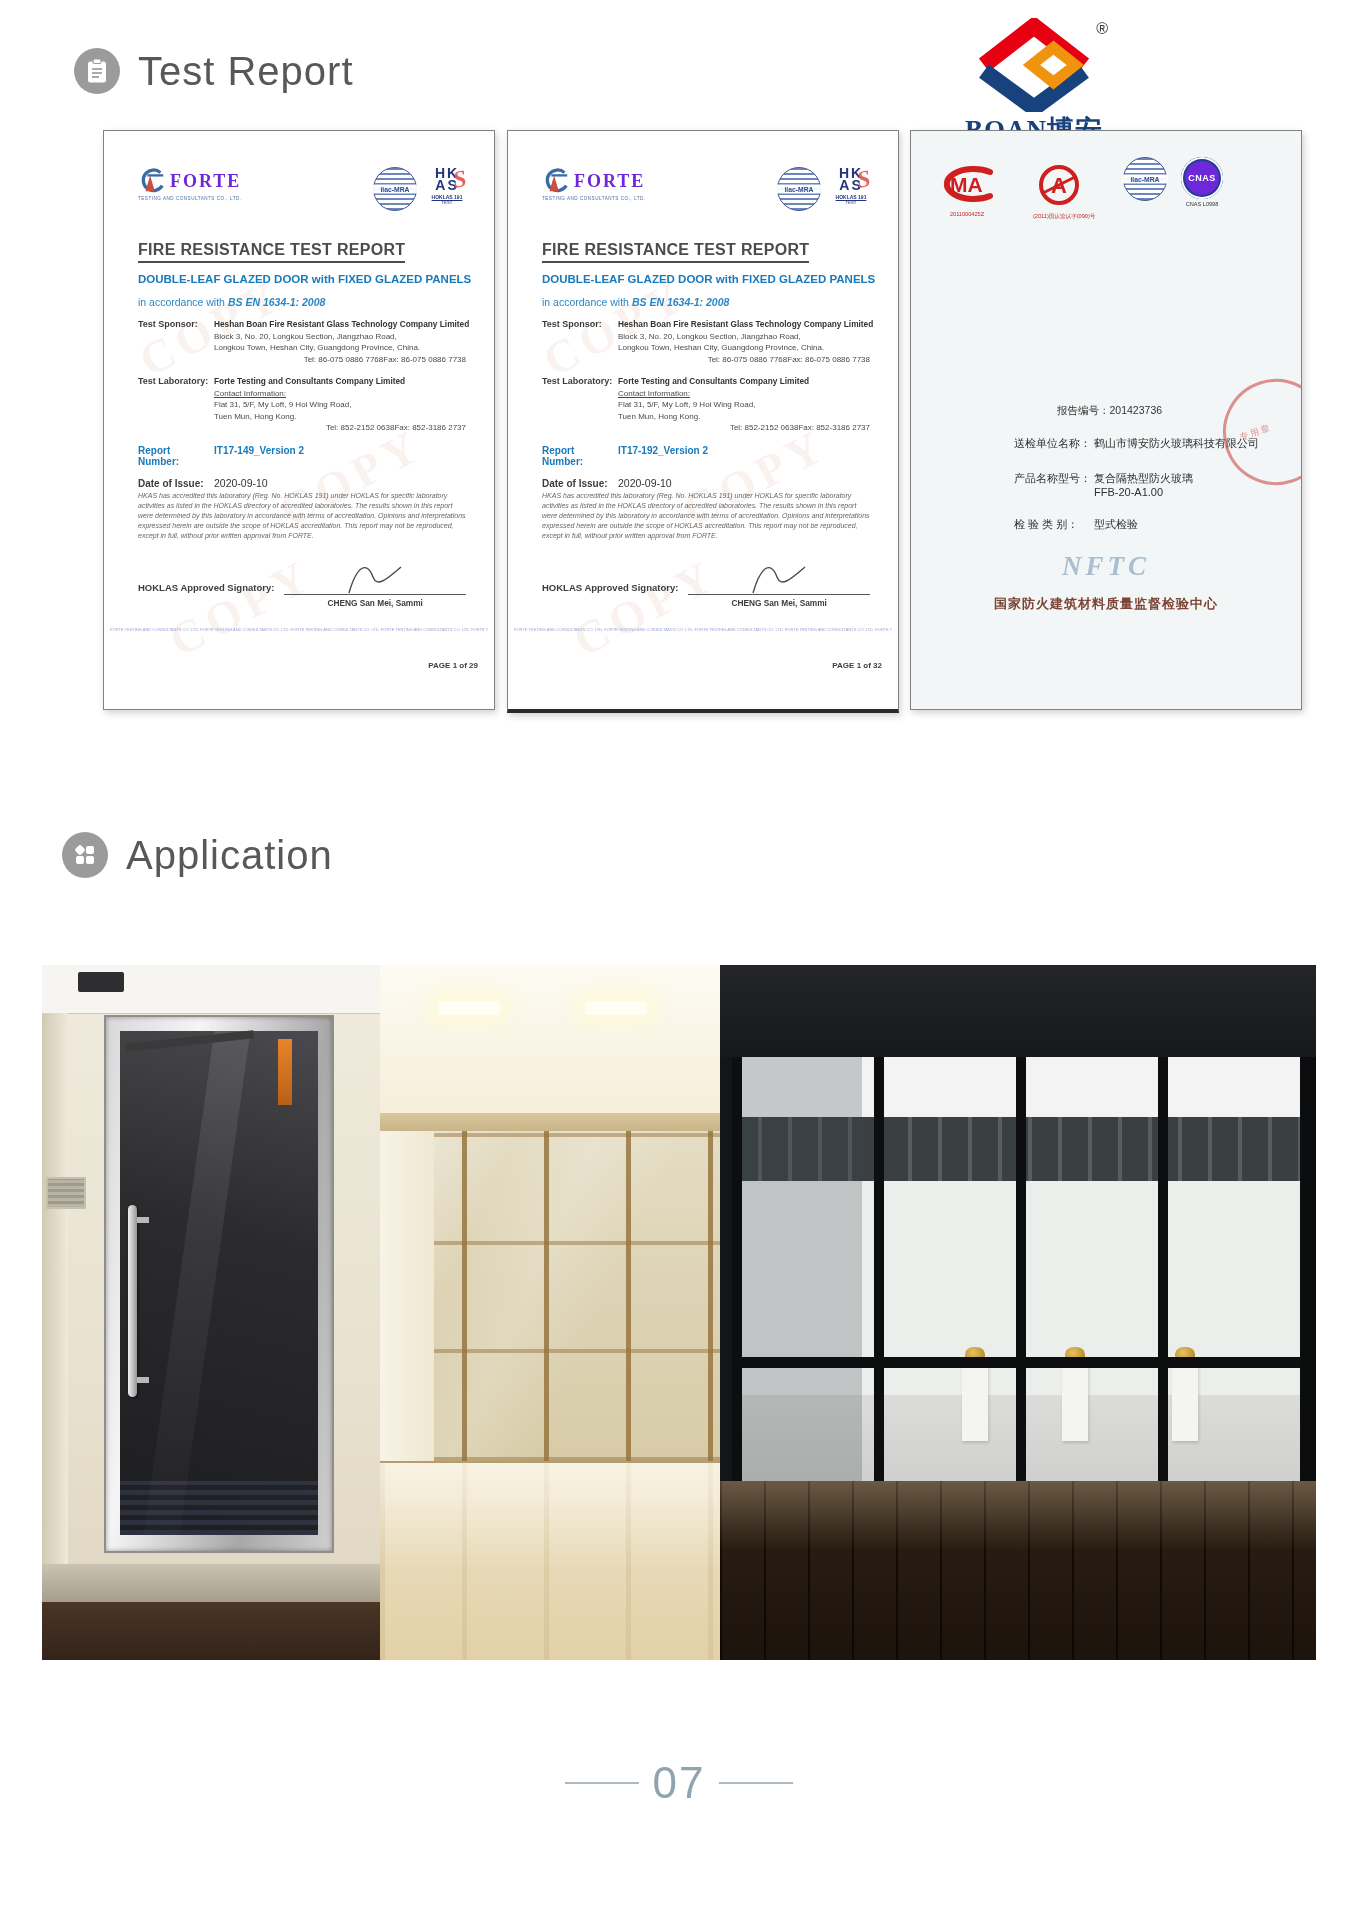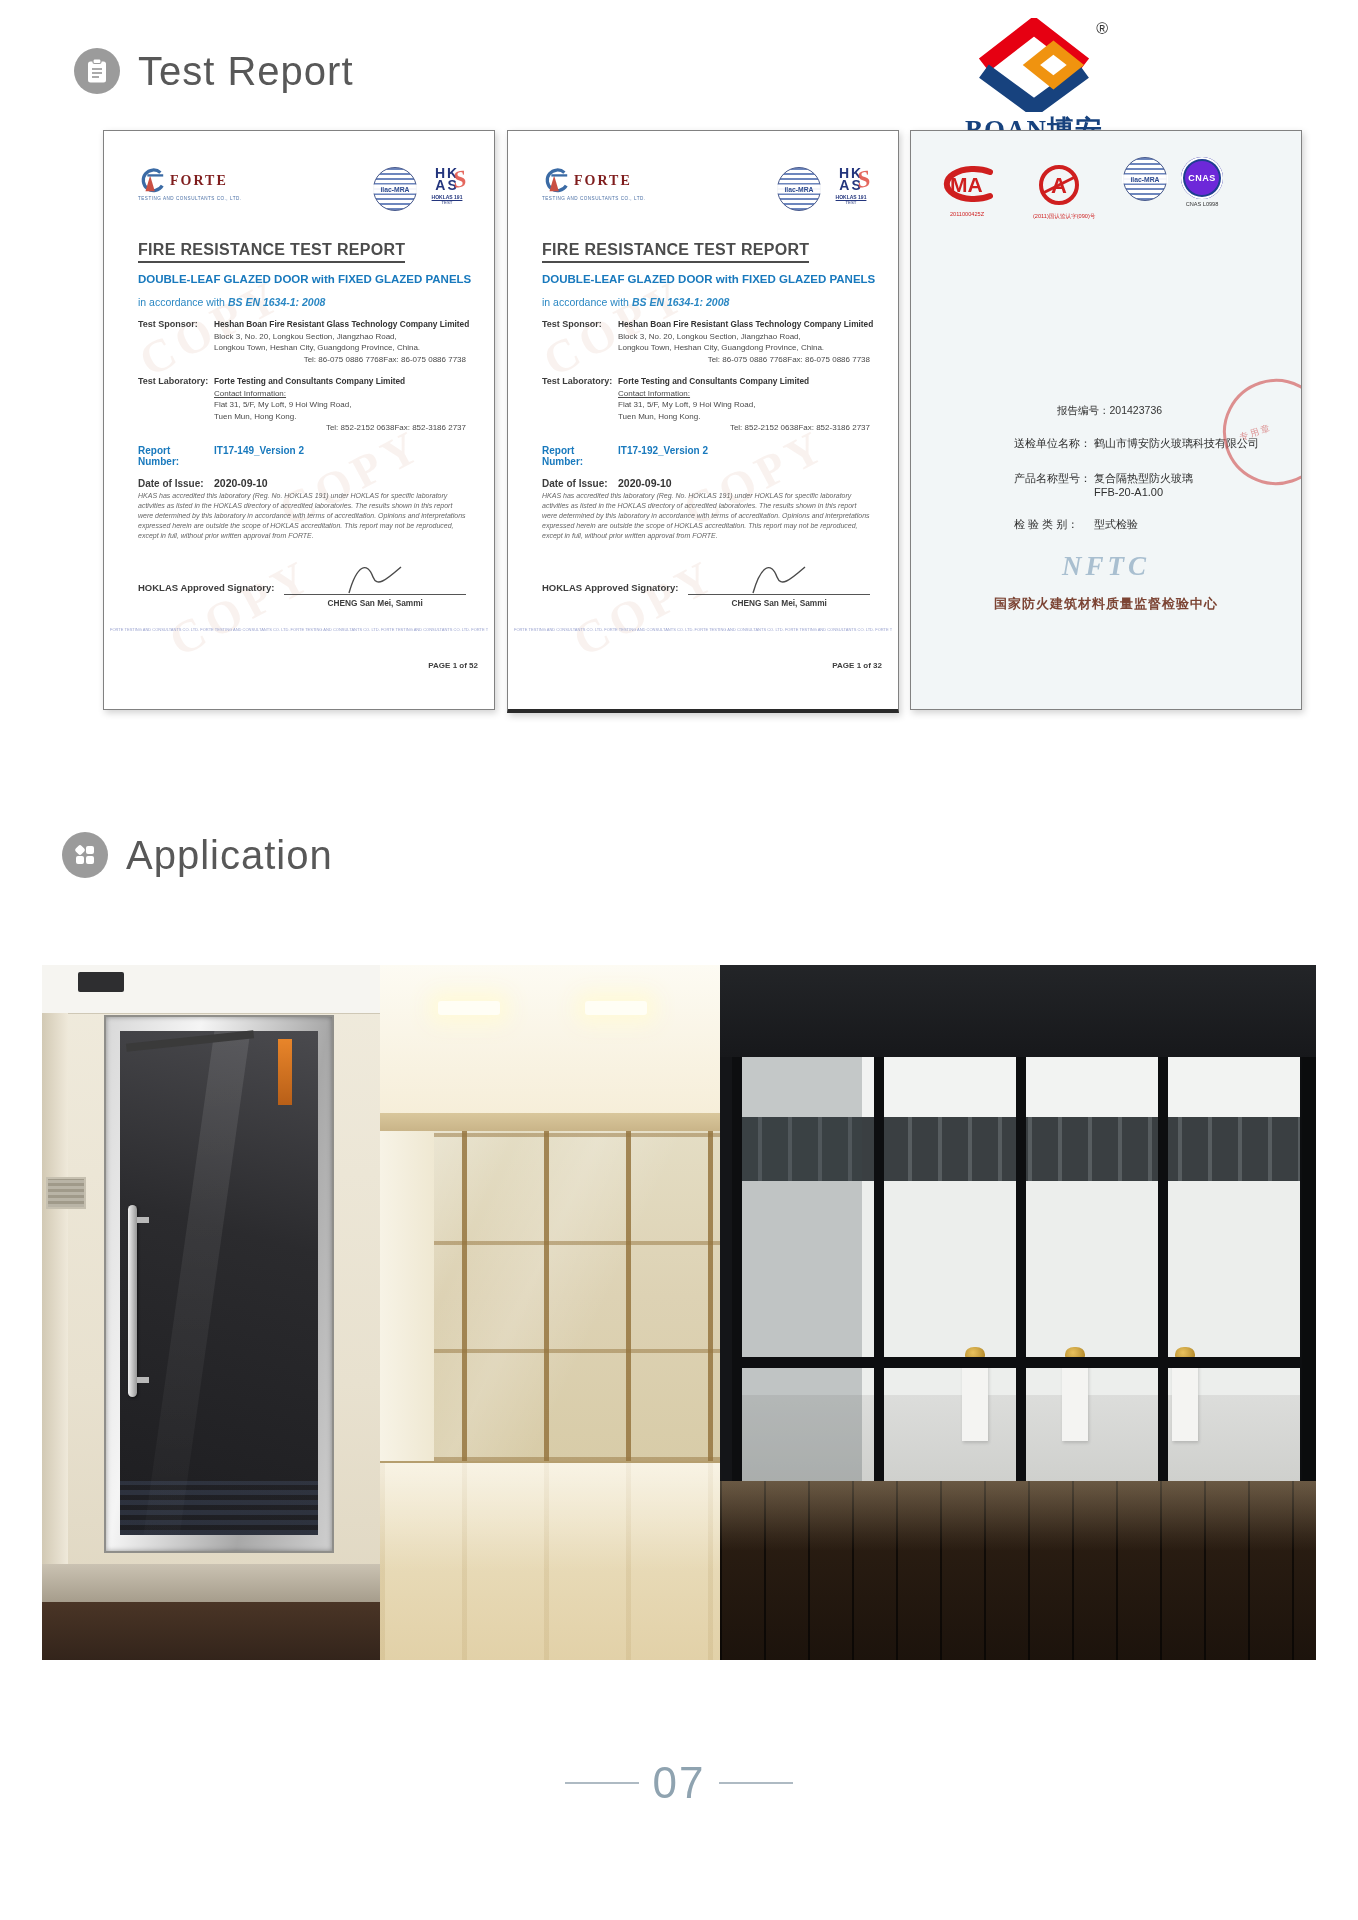--- a/index.html
+++ b/index.html
@@ -25,21 +25,21 @@
   #cert1{left:103px;}
   #cert2{left:507px;border-bottom:4px solid #2a2a2a;}
   #cert3{left:910px;background:#f2f6f7;}
 
   .wm{position:absolute;font-family:"Liberation Serif", serif;font-weight:bold;font-size:46px;
       color:rgba(205,150,125,0.12);transform:rotate(-28deg);letter-spacing:6px;pointer-events:none;}
 
   
   .f-header{position:absolute;top:36px;left:34px;right:26px;display:flex;justify-content:space-between;align-items:flex-start;}
   .forte-row{display:flex;align-items:center;gap:4px;}
-  .forte-text{font-family:"Liberation Serif", serif;font-weight:bold;font-size:14px;color:#7f1d1d;letter-spacing:2px;}
+  .forte-text{font-family:"Liberation Serif", serif;font-weight:bold;font-size:18px;color:#6d28d9;letter-spacing:2px;}
   .forte-sub{font-size:4.6px;color:#4a6fa5;letter-spacing:0.5px;margin-top:1px;}
   .f-marks{display:flex;gap:9px;align-items:flex-start;}
   .ilac{width:42px;height:42px;border-radius:50%;border:1px solid #47598c;position:relative;flex:none;
         background:repeating-linear-gradient(0deg,#6d86bd 0 2px,#ffffff 2px 5px);}
   .ilac-label{position:absolute;top:50%;left:-2px;right:-2px;transform:translateY(-50%);
         background:rgba(255,255,255,0.93);font-size:6.8px;font-weight:bold;color:#2c4a8e;text-align:center;padding:1px 0;}
   .hkas{width:42px;text-align:center;position:relative;}
   .hkas-letters{font-weight:800;color:#23357d;font-size:14px;line-height:12px;letter-spacing:2px;}
   .hkas-s{position:absolute;top:-1px;right:2px;font-family:"Liberation Serif", serif;font-style:italic;
         font-weight:bold;font-size:24px;color:#e2574c;transform:rotate(-10deg);opacity:0.9;}
@@ -52,21 +52,21 @@
   .f-accord b{font-style:italic;}
   .f-fields{position:absolute;top:188px;left:34px;right:24px;}
   .f-row{display:flex;margin-bottom:11px;}
   .f-label{width:76px;flex:none;font-size:9px;font-weight:bold;color:#3c3c3c;}
   .f-label.blue{color:#1879bd;font-size:10px;}
   .f-val{flex:1;font-size:8px;color:#4a4a4a;line-height:11.5px;}
   .f-val .vname{font-weight:bold;font-size:8.3px;color:#333;white-space:nowrap;}
   .telfax{display:flex;justify-content:flex-end;padding-right:4px;}
   .u{text-decoration:underline;}
   .f-repval{font-size:10px;font-weight:bold;color:#1879bd;}
-  .f-dateval{font-size:10.5px;font-weight:bold;color:#333;}
+  .f-dateval{font-size:10.5px;font-weight:normal;color:#333;}
   .f-disclaimer{position:absolute;top:360px;left:34px;right:26px;font-style:italic;font-size:7px;line-height:10px;color:#666;}
   .f-sign{position:absolute;top:428px;left:34px;right:28px;display:flex;align-items:flex-end;gap:10px;}
   .f-sign-label{font-size:9.5px;font-weight:bold;color:#3c3c3c;padding-bottom:15px;white-space:nowrap;}
   .f-sig-block{flex:1;text-align:center;}
   .f-sig-svg{display:block;margin:0 auto -3px;}
   .f-sig-line{border-top:1.3px solid #555;padding-top:3px;font-size:8.3px;font-weight:bold;color:#3c3c3c;}
   .f-strip{position:absolute;top:496px;left:6px;right:6px;font-size:4px;color:#9aa3cf;white-space:nowrap;overflow:hidden;}
   .f-page{position:absolute;top:530px;right:16px;font-size:8px;font-weight:bold;color:#3e3e3e;}
 
   
@@ -269,21 +269,21 @@
     <div class="f-sign-label">HOKLAS Approved Signatory:</div>
     <div class="f-sig-block">
       <svg class="f-sig-svg" width="60" height="38" viewBox="0 0 60 38">
         <path d="M4 34 C 12 6, 22 2, 28 18 C 32 28, 40 22, 56 8" stroke="#4a4a4a" stroke-width="1.4" fill="none"></path>
       </svg>
       <div class="f-sig-line">CHENG San Mei, Sammi</div>
     </div>
   </div>
 
   <div class="f-strip">FORTE TESTING AND CONSULTANTS CO. LTD. FORTE TESTING AND CONSULTANTS CO. LTD. FORTE TESTING AND CONSULTANTS CO. LTD. FORTE TESTING AND CONSULTANTS CO. LTD. FORTE TESTING AND CONSULTANTS CO. LTD. FORTE TESTING AND CONSULTANTS CO. LTD.</div>
-  <div class="f-page">PAGE 1 of 52</div>
+  <div class="f-page">PAGE 1 of 29</div>
 </div>
 
 <div class="cert" id="cert2">
   <div class="wm" style="left:30px;top:170px;">COPY</div>
   <div class="wm" style="left:170px;top:320px;">COPY</div>
   <div class="wm" style="left:60px;top:450px;">COPY</div>
 
   <div class="f-header">
     <div class="forte-logo">
       <div class="forte-row">

